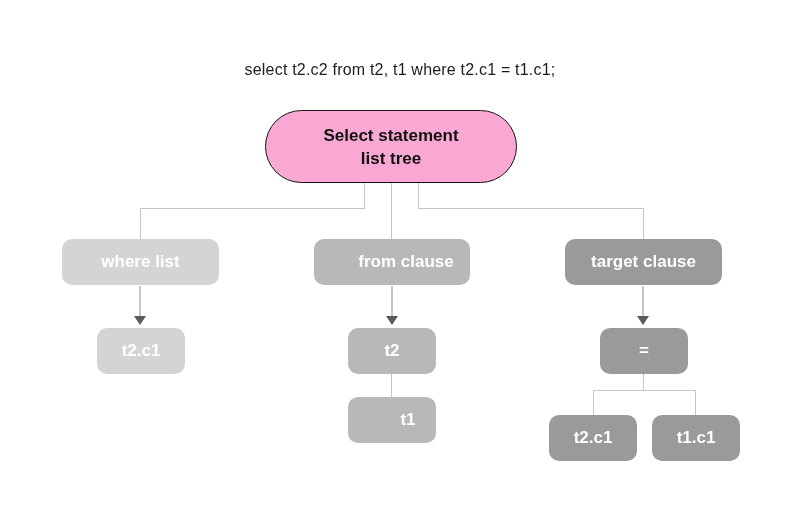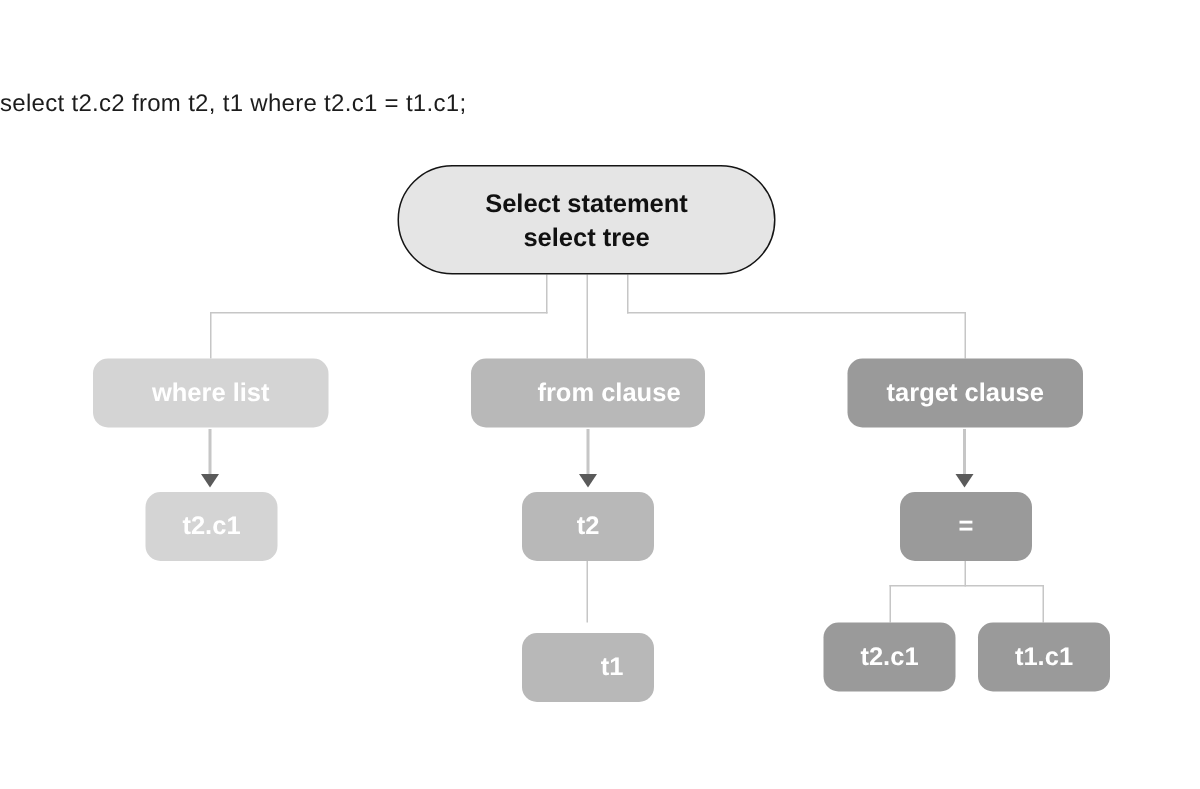--- a/index.html
+++ b/index.html
@@ -12,29 +12,30 @@
     position: relative;
     width: 800px;
     height: 526px;
     background: var(--background, #ffffff);
     overflow: hidden;
   }
   .query {
     position: absolute;
     left: 0; top: 61px;
     width: 800px;
+    text-align: center;
     font-size: 16px;
     letter-spacing: 0.2px;
     color: var(--query-text, #1c1c1c);
   }
   .root-node {
     position: absolute;
     left: 265px; top: 110px;
     width: 252px; height: 73px;
-    background: #e5e5e5;
+    background: #f9a8d4;
     border: 1.5px solid var(--root-border, #141414);
     border-radius: 37px;
     display: flex;
     flex-direction: column;
     align-items: center;
     justify-content: center;
     font-size: 17px;
     font-weight: 700;
     line-height: 23px;
     color: var(--root-text, #111111);
@@ -98,34 +99,34 @@
   .c-eq-left-v   { left: 593px; top: 390px; width: 1px; height: 25px; }
   .c-eq-right-v  { left: 695px; top: 390px; width: 1px; height: 25px; }
 
   
   .n-target-list  { left: 62px;  top: 239px; width: 157px; }
   .n-from-clause  { left: 314px; top: 239px; width: 156px; padding-left: 28px; }
   .n-where-clause { left: 565px; top: 239px; width: 157px; }
   .n-t2c1-left    { left: 97px;  top: 328px; width: 88px; }
   .n-t2           { left: 348px; top: 328px; width: 88px; text-align: center; }
   .n-eq           { left: 600px; top: 328px; width: 88px; }
-  .n-t1           { left: 348px; top: 422px; width: 88px; padding-left: 32px; }
+  .n-t1           { left: 348px; top: 397px; width: 88px; padding-left: 32px; }
   .n-t2c1-right   { left: 549px; top: 415px; width: 88px; }
   .n-t1c1         { left: 652px; top: 415px; width: 88px; border-radius: 10px; }
 </style>
 </head>
 <body>
 
 <div class="canvas">
 
   <div class="query">select t2.c2 from t2, t1 where t2.c1 = t1.c1;</div>
 
   <div class="root-node">
     <span>Select statement</span>
-    <span>select tree</span>
+    <span>list tree</span>
   </div>
 
   <div class="line c-stub-left"></div>
   <div class="line c-stub-center"></div>
   <div class="line c-stub-right"></div>
   <div class="line c-elbow-left-h"></div>
   <div class="line c-elbow-left-v"></div>
   <div class="line c-elbow-right-h"></div>
   <div class="line c-elbow-right-v"></div>
 

